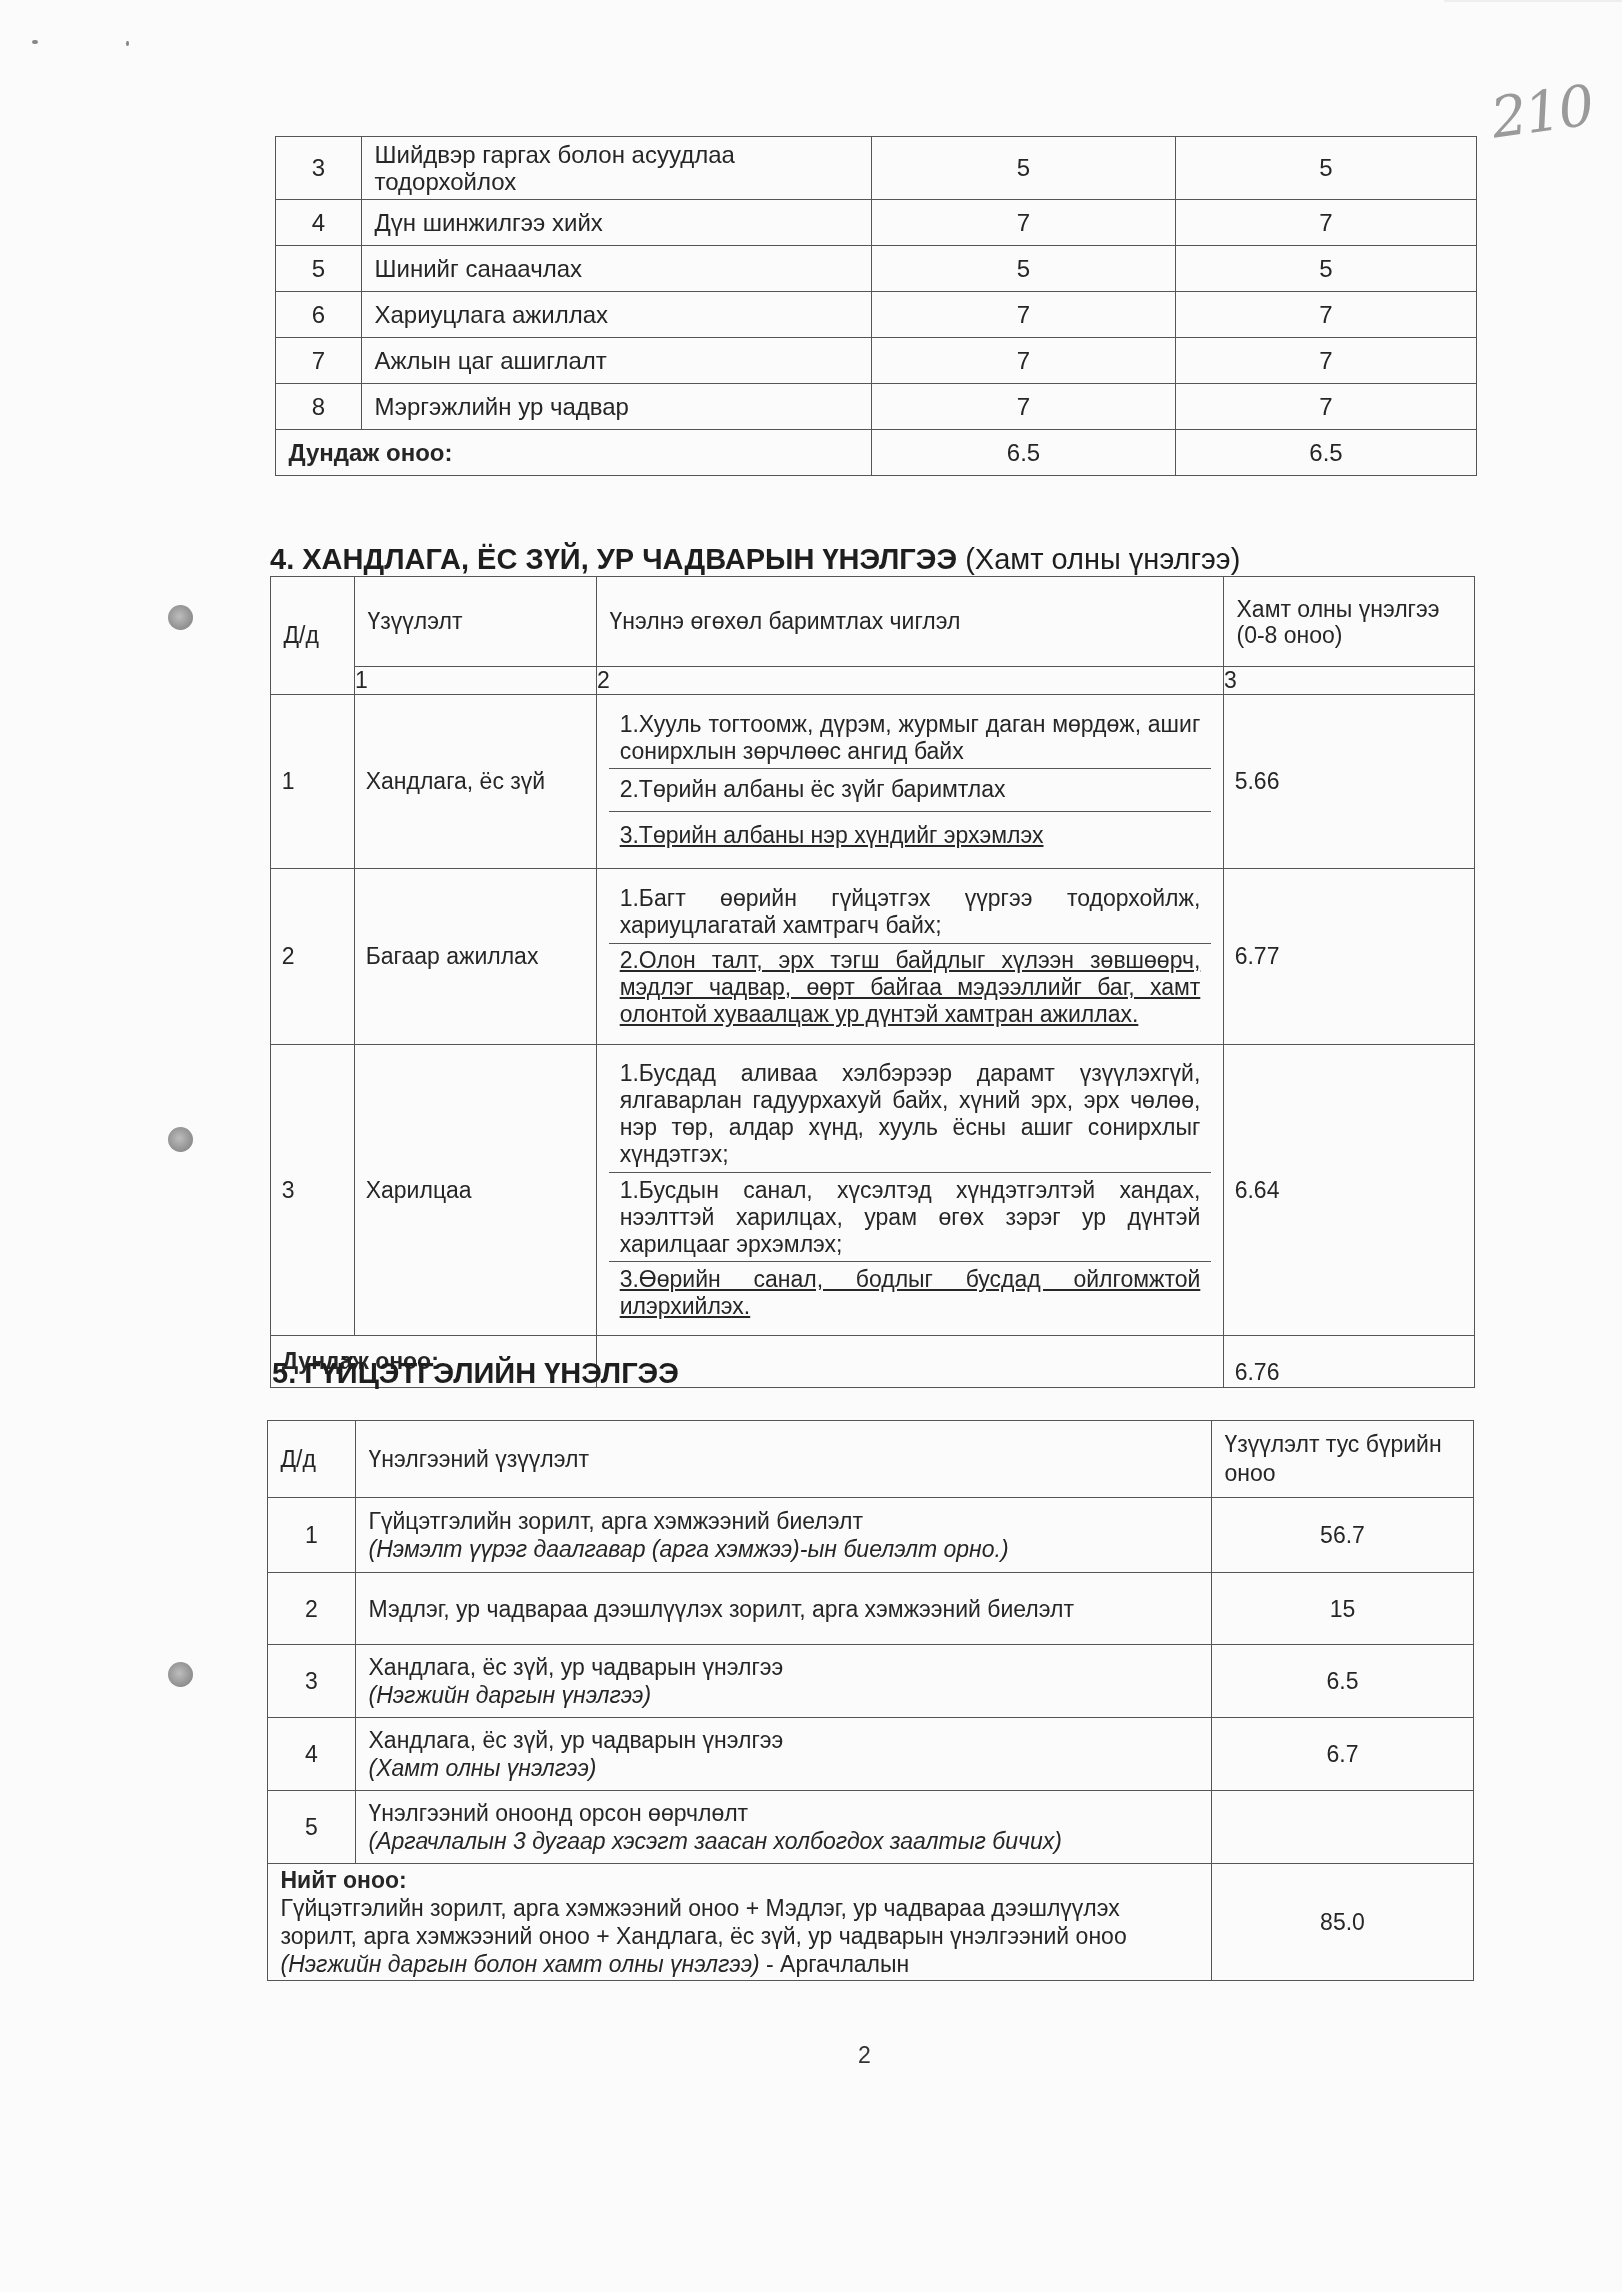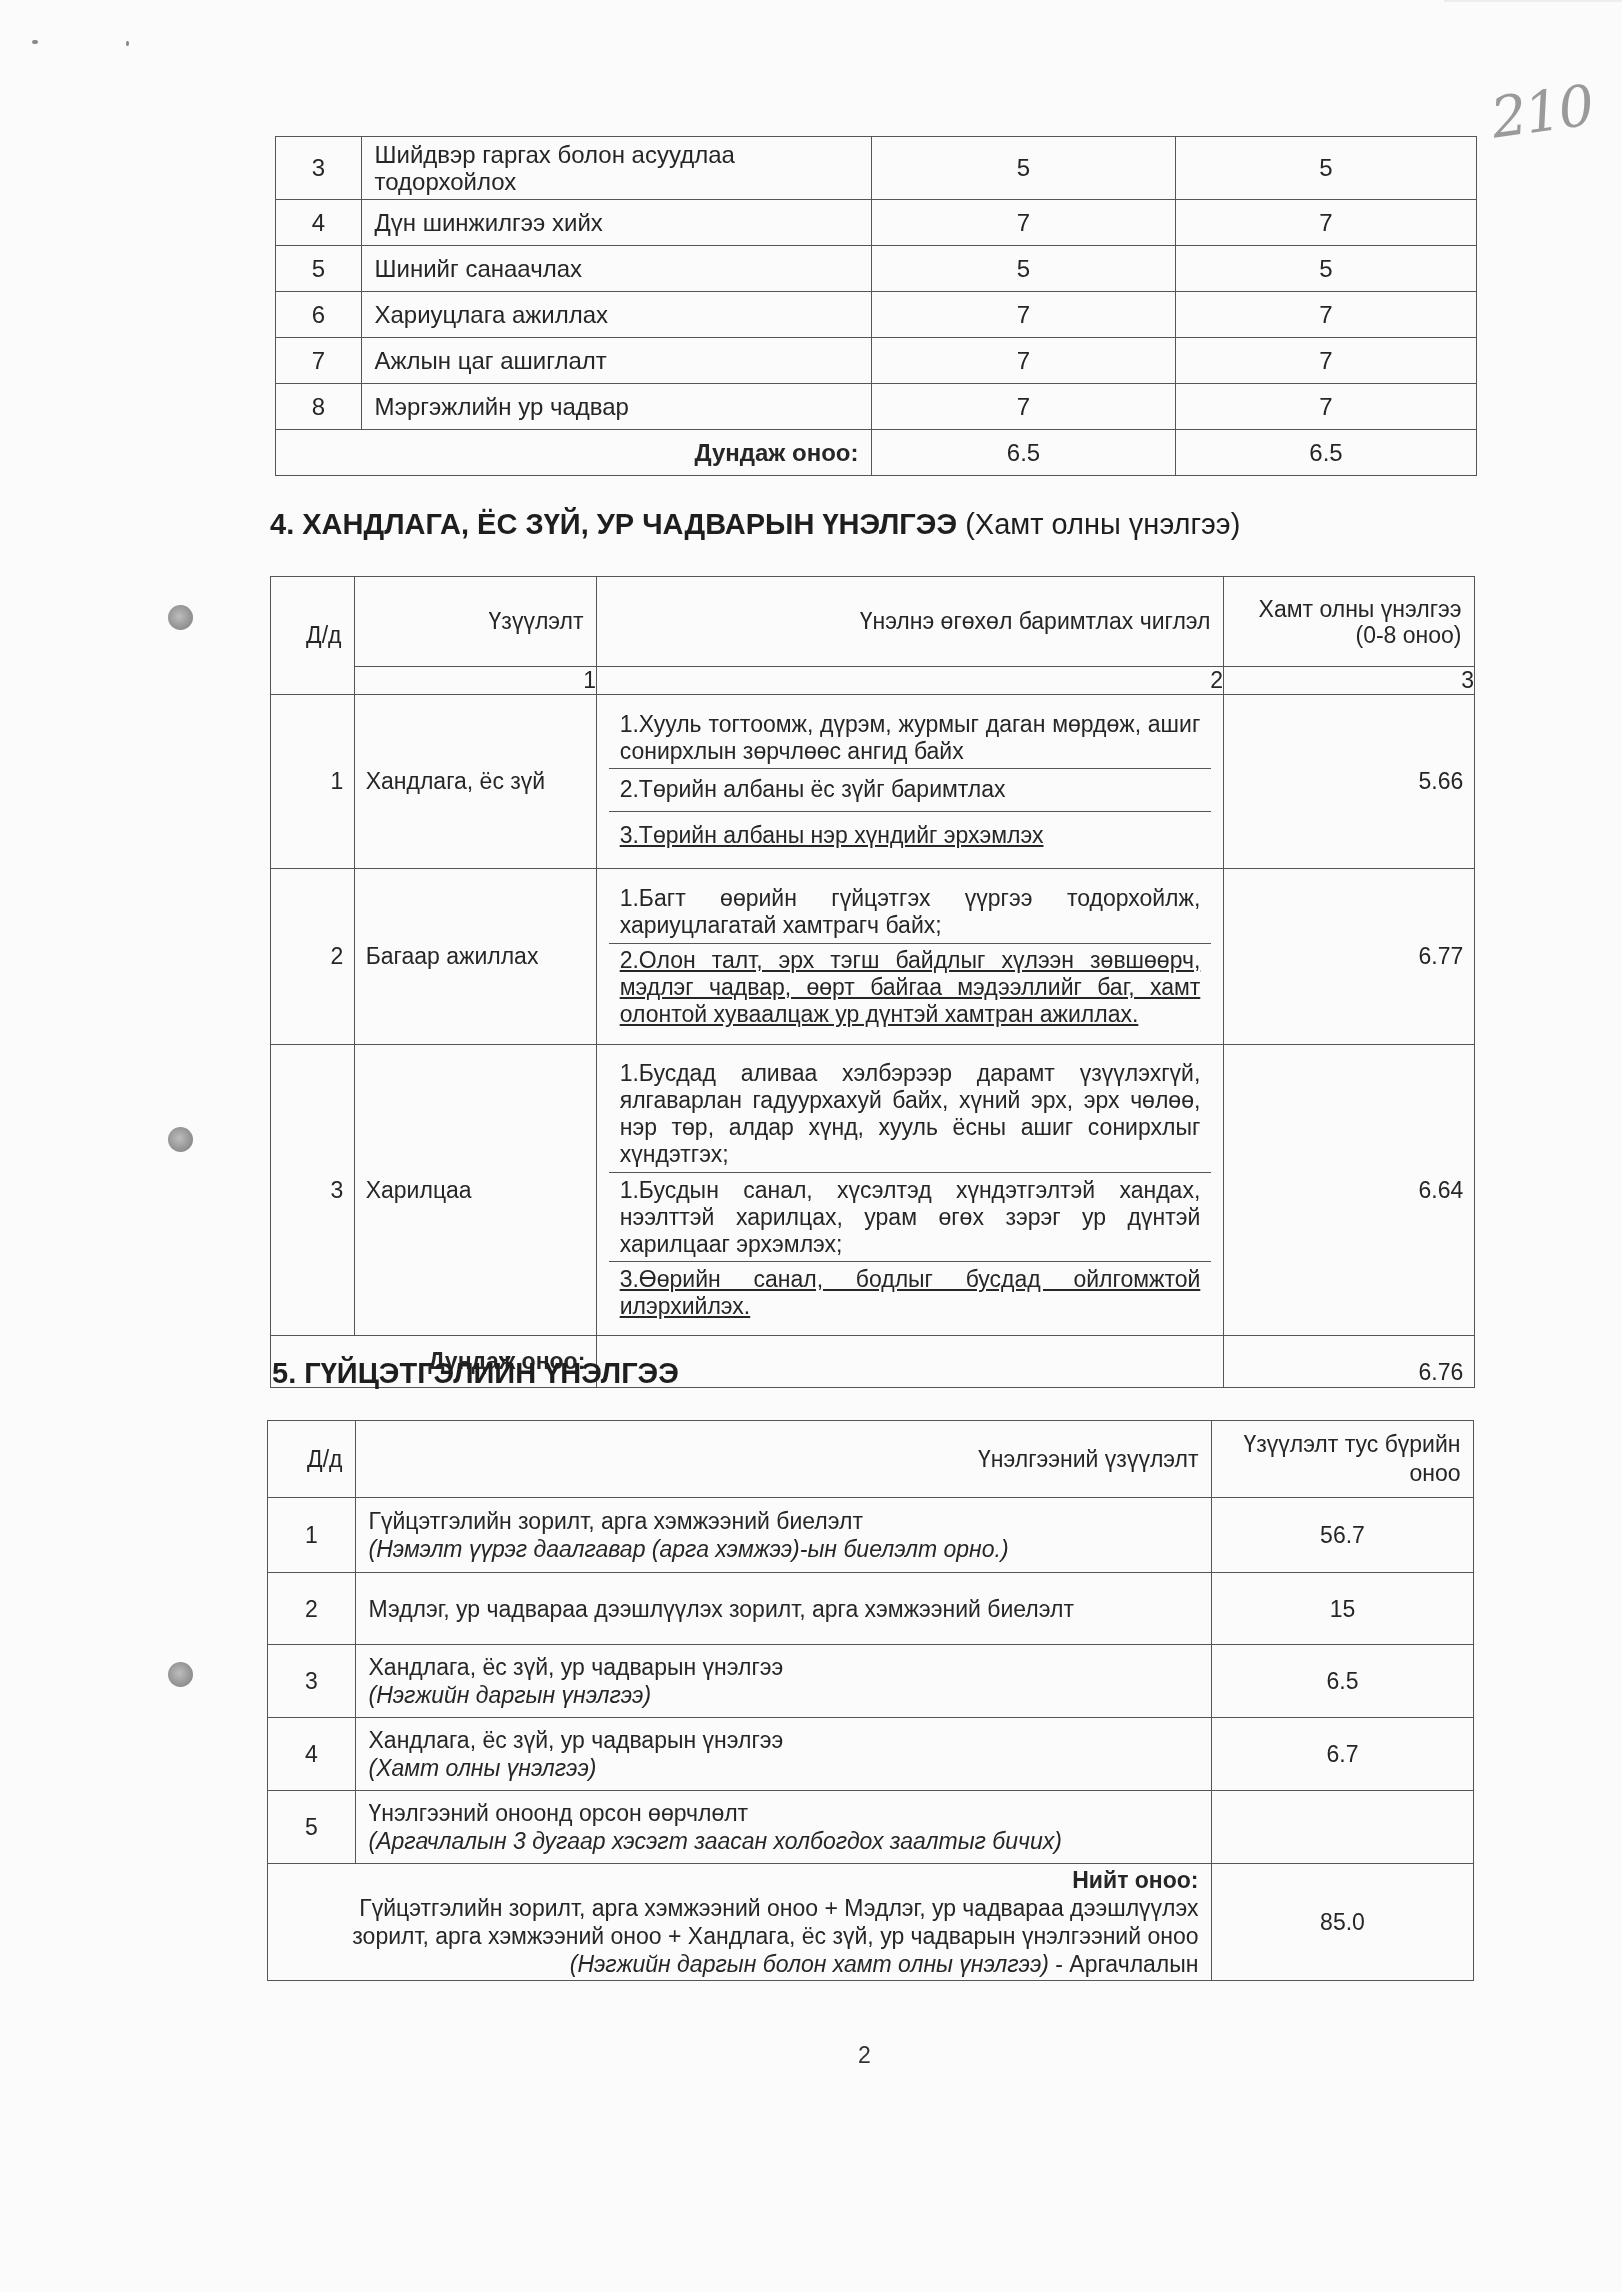--- a/index.html
+++ b/index.html
@@ -19,25 +19,25 @@
   .specks { position: absolute; left: 27px; top: 36px; width: 107px; height: 18px; }
   .speck { position: absolute; width: 5.4px; height: 4.5px; background: #888; border-radius: 50%; }
 
   table { border-collapse: collapse; position: absolute; table-layout: fixed; }
   td, th { border: 1.8px solid #555; font-weight: normal; padding: 0 12.5px; vertical-align: middle; }
   .t3 { left: 275px; top: 136px; width: 1202px; font-size: 24px; }
   .t3 td { height: 45px; }
   .t3 td.num { text-align: center; padding: 0; }
   .t3 td.val { text-align: center; }
   .bold { font-weight: bold; }
-  .center { text-align: right; }
+  .center { text-align: left; }
 
   h2 { position: absolute; margin: 0; font-size: 29px; font-weight: bold; color: #1e1e1e; }
   h2 .sub { font-weight: normal; }
-  .h4 { left: 270px; top: 508px; }
+  .h4 { left: 270px; top: 543px; }
   .h5 { left: 272px; top: 1357px; }
 
   .t4 { left: 270px; top: 576px; width: 1204px; font-size: 23px; }
   .t4 td { padding: 1.8px 10.7px; line-height: 27px; }
   .t4 .inner { padding: 12px; }
   .t4 .inner div { padding: 3.6px 10.7px; border-bottom: 1.8px solid #555; text-align: justify; line-height: 27px; }
   .t4 .inner div:last-child { border-bottom: none; text-decoration: underline; }
 
   .t5 { left: 267px; top: 1420px; width: 1205px; font-size: 23px; }
   .t5 td { padding: 3.6px 12.5px; line-height: 28px; }

